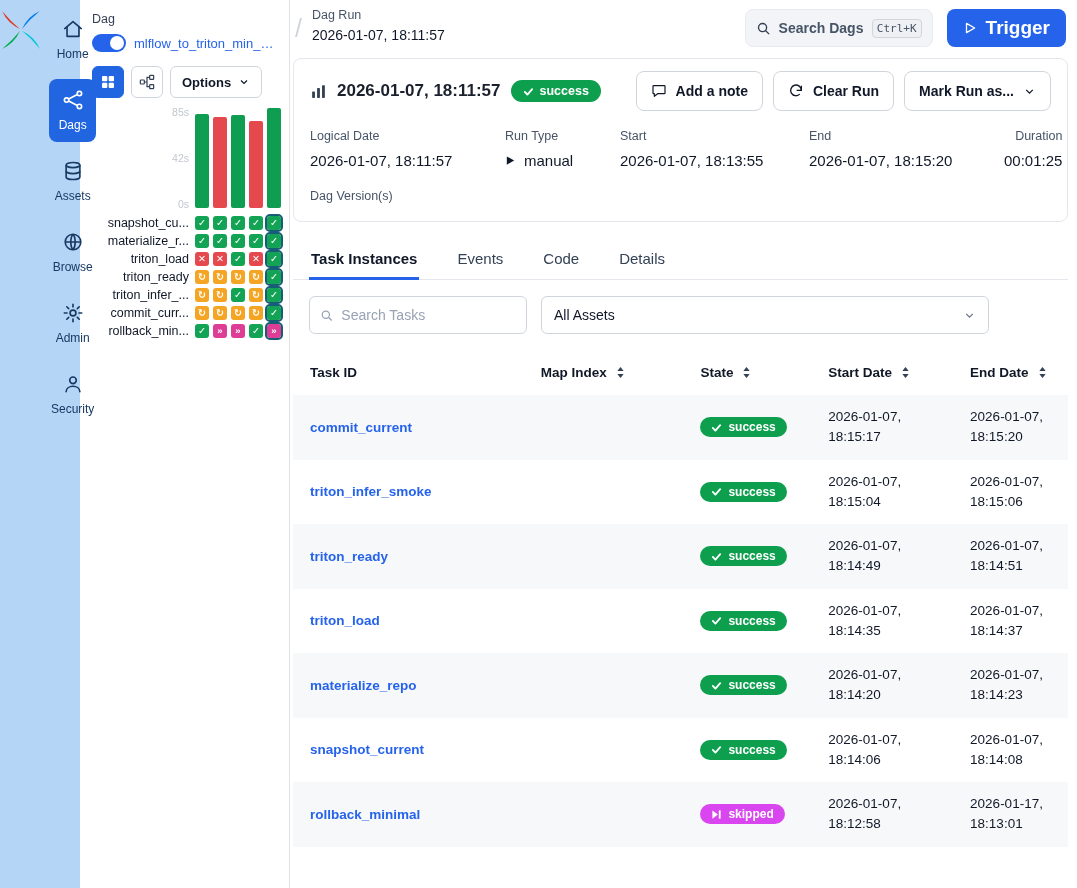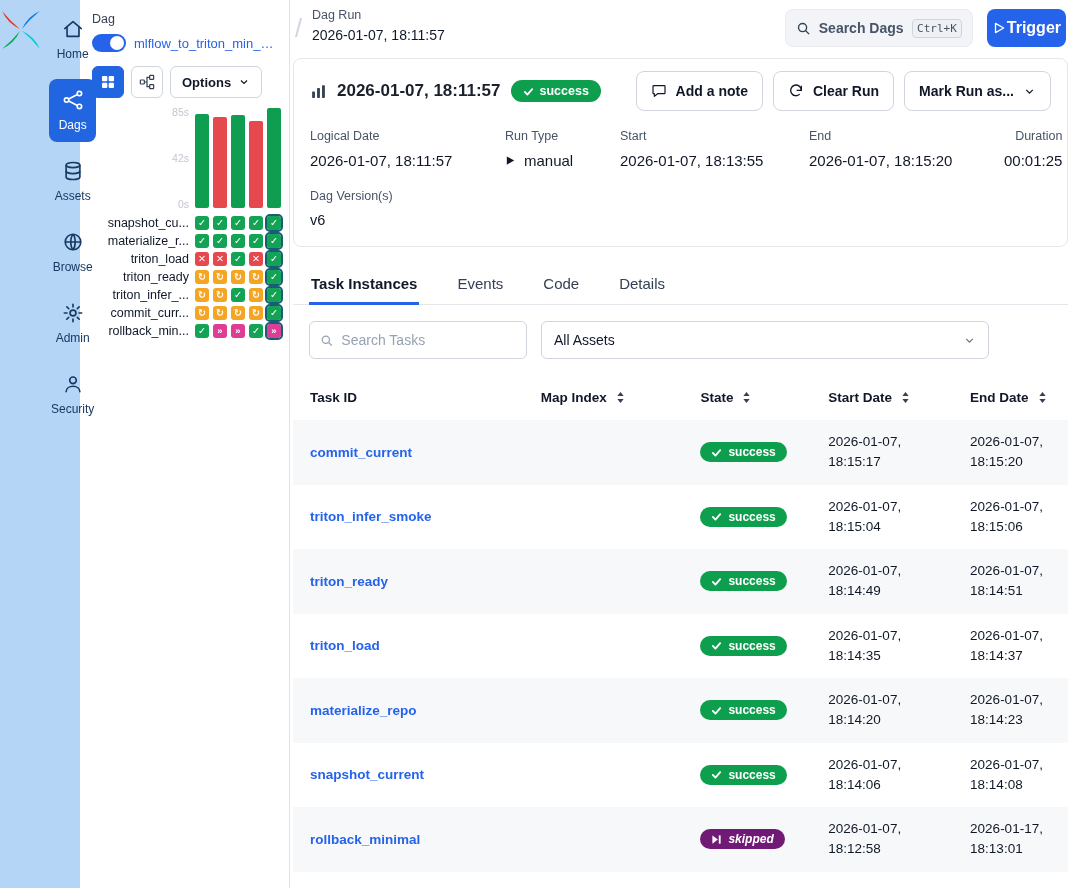--- a/index.html
+++ b/index.html
@@ -47,27 +47,27 @@
   
   .main { flex:1; padding:0 9px 0 3px; display:flex; flex-direction:column; overflow:hidden; }
   .main-header { display:flex; justify-content:space-between; align-items:center; padding:8px 2px 10px; }
   .bc { display:flex; gap:10px; align-items:flex-start; }
   .bc-slash { color:#d0d5dd; font-size:25px; font-weight:300; line-height:40px; }
   .bc-label { font-size:12.5px; color:#475467; }
   .bc-value { font-size:14px; color:#101828; margin-top:5px; }
   .header-right { display:flex; gap:14px; align-items:center; }
   .search-box { display:flex; align-items:center; gap:8px; background:#f2f4f7; border:1px solid #e8eaee; border-radius:8px; height:38px; padding:0 10px; width:188px; color:#475467; font-size:14px; font-weight:600; cursor:pointer; }
   .kbd { font-family:"DejaVu Sans Mono",monospace; font-size:11px; font-weight:400; border:1px solid #d0d5dd; border-radius:4px; padding:2px 4px; color:#475467; background:#eef0f3; margin-left:auto; }
-  .trigger-btn { background:#2563eb; color:#fff; border:none; height:38px; padding:0 5px; border-radius:8px; font-size:16px; font-weight:700; display:flex; align-items:center; gap:1px; cursor:pointer; font-family:inherit; }
+  .trigger-btn { background:#2563eb; color:#fff; border:none; height:38px; padding:0 16px; border-radius:8px; font-size:19px; font-weight:700; display:flex; align-items:center; gap:9px; cursor:pointer; font-family:inherit; }
 
   .run-card { border:1px solid #e4e7ec; border-radius:8px; padding:12px 16px 18px; }
   .run-top { display:flex; align-items:center; gap:10px; }
   .run-title { font-size:17px; font-weight:700; }
   .badge { display:inline-flex; align-items:center; gap:6px; border-radius:999px; padding:4px 12px; font-size:12.5px; font-weight:700; color:#fff; }
-  .badge.success { background:#0e9f4e; } .badge.skipped { background:#701a75;font-style:italic; }
+  .badge.success { background:#0e9f4e; } .badge.skipped { background:#d946ef; }
   .run-actions { margin-left:auto; display:flex; gap:10px; }
   .action-btn { height:40px; border:1px solid #d0d5dd; border-radius:8px; background:#fff; padding:0 14px; font-size:14px; font-weight:600; color:#101828; display:flex; align-items:center; gap:9px; cursor:pointer; font-family:inherit; }
   .run-fields { display:grid; grid-template-columns:195px 115px 189px 195px 1fr; margin-top:18px; }
   .field-label { font-size:12.5px; color:#475467; }
   .field-value { font-size:15px; color:#101828; margin-top:9px; display:flex; align-items:center; gap:8px; }
   .run-field.right { text-align:right; }
   .run-field.right .field-value { justify-content:flex-end; }
   .run-version { margin-top:20px; }
   .run-version .field-value { font-size:14.5px; }
 
@@ -372,21 +372,20 @@
           <div class="field-label">End</div>
           <div class="field-value">2026-01-07, 18:15:20</div>
         </div>
         <div class="run-field right">
           <div class="field-label">Duration</div>
           <div class="field-value">00:01:25</div>
         </div>
       </div>
     <div class="run-version">
       <div class="field-label">Dag Version(s)</div>
-      <div class="field-value">v6</div>
     </div>
   </section>
 
   <nav class="tabs" id="tabs">
       <div class="tab active">Task Instances</div>
       <div class="tab">Events</div>
       <div class="tab">Code</div>
       <div class="tab">Details</div>
     </nav>
 

